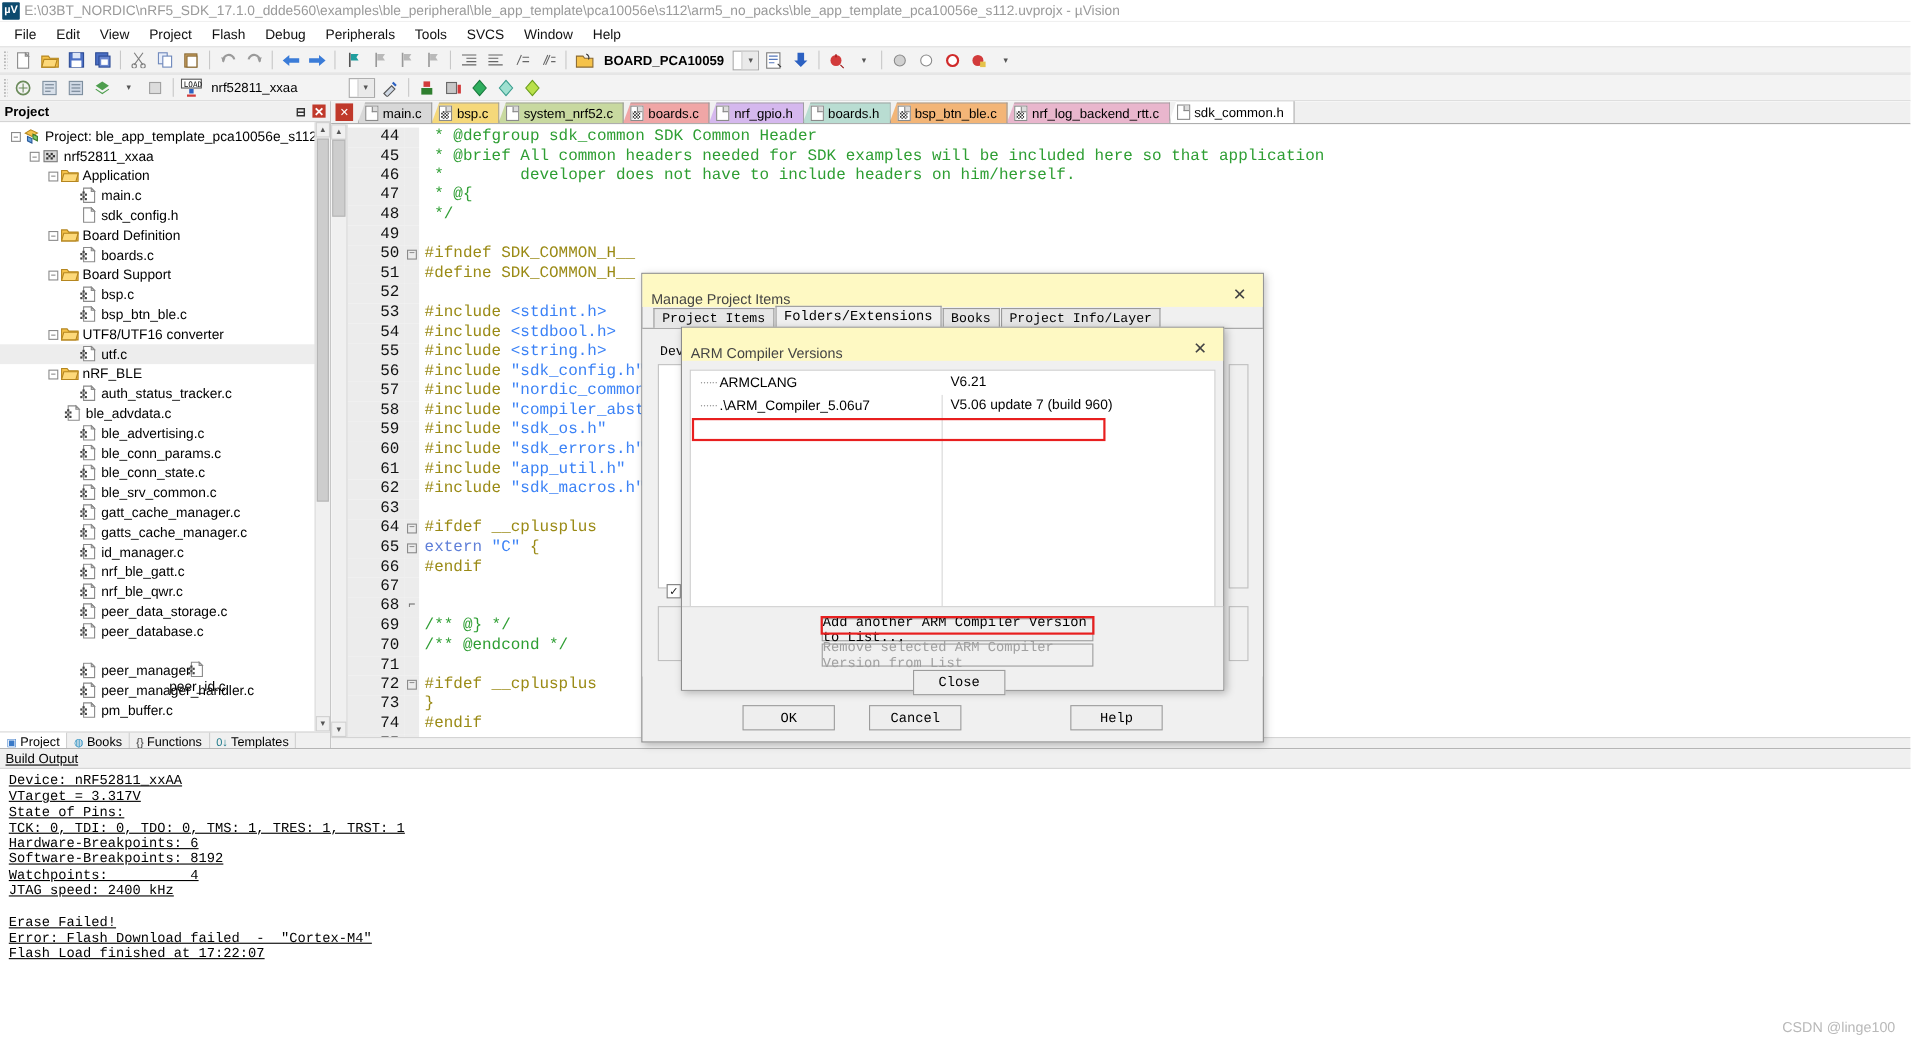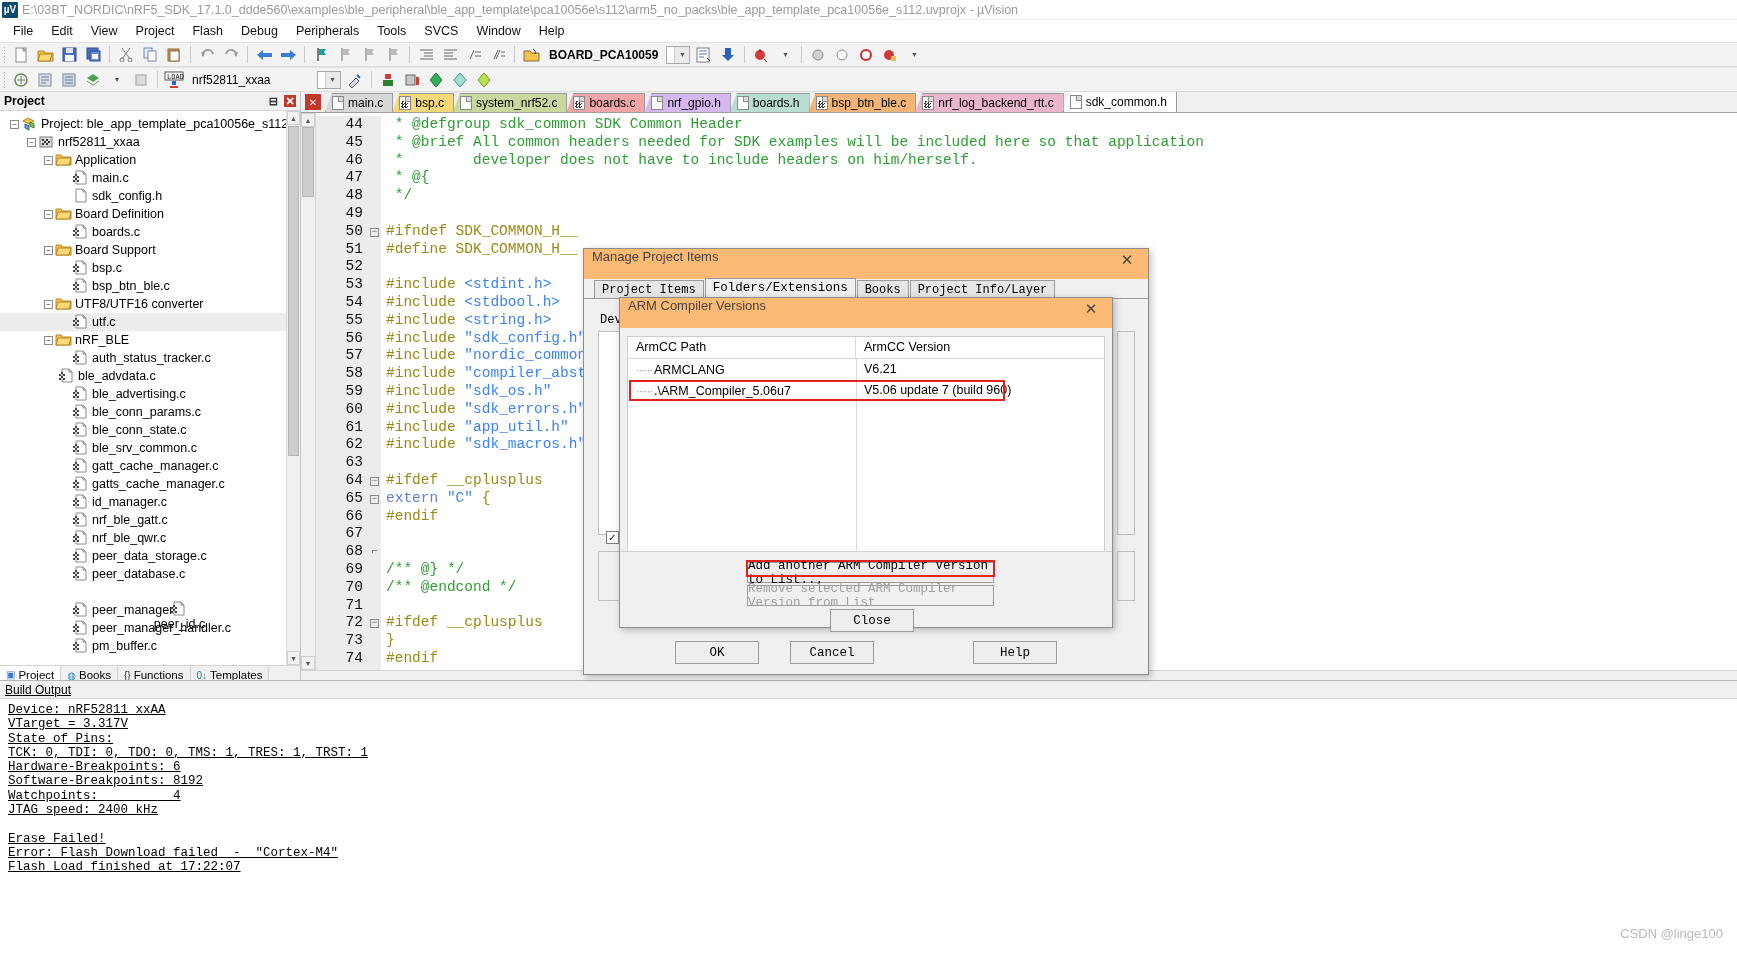--- a/index.html
+++ b/index.html
@@ -144,21 +144,21 @@
      background: #fff; border-top: 1px solid #b5b5b5; text-decoration: underline; }
   .bp-header { height: 18px; background: #f0f0f0; border-bottom: 1px solid #d4d4d4;
      display: flex; align-items: center; padding: 0 5px; font-size: 12px; }
   .bp-body { font-family: "Liberation Mono", monospace; font-size: 12.5px; line-height: 14.3px;
      padding: 4px 8px; white-space: pre; overflow: hidden; height: 265px; }
   .watermark { position: absolute; right: 14px; bottom: 22px; color: #b9b9b9; font-size: 13px; }
 
   
   .dlg { position: absolute; background: #f0f0f0; border: 1px solid #8c8c8c;
      box-shadow: 2px 2px 7px rgba(0,0,0,.25); }
-  .dlg-title { height: 30px; background: #fdba74; display: flex; align-items: flex-start;
+  .dlg-title { height: 30px; background: #fef9c3; display: flex; align-items: flex-end;
      padding: 0 8px; font-size: 13px; color: #444; }
   .dlg-title .x { margin-left: auto; font-size: 15px; color: #444; width: 26px; height: 22px;
      display: flex; align-items: center; justify-content: center; }
 
   
   #mpi { left: 583px; top: 248px; width: 566px; height: 427px; background: #f0f0f0; }
   .mpi-tabs { display: flex; align-items: flex-end; height: 20px; padding-left: 10px;
      border-bottom: 1px solid #9a9a9a; font-family: "Liberation Mono", monospace; font-size: 12px; }
   .mpi-tab { padding: 2px 7px 2px 7px; border: 1px solid #9a9a9a; border-bottom: none;
      background: #e6e6e6; margin-right: 1px; height: 18px; }
@@ -1065,24 +1065,20 @@
     </div>
   </div>
 
   <div class="dlg" id="acv">
     <div class="dlg-title">
       <span>ARM Compiler Versions</span>
       <span class="x">✕</span>
     </div>
     <div class="acv-body">
       <div class="lv">
-        <div class="lv-head">
-          <div class="c1">ArmCC Path</div>
-          <div class="c2">ArmCC Version</div>
-        </div>
         <div class="lv-body-sep"></div>
         <div id="lv-rows">
             <div class="lv-row">
               <div class="c1">
                 <span class="dots">······</span>
                 <span>ARMCLANG</span>
               </div>
               <div class="c2">V6.21</div>
             </div>
             <div class="lv-row">

